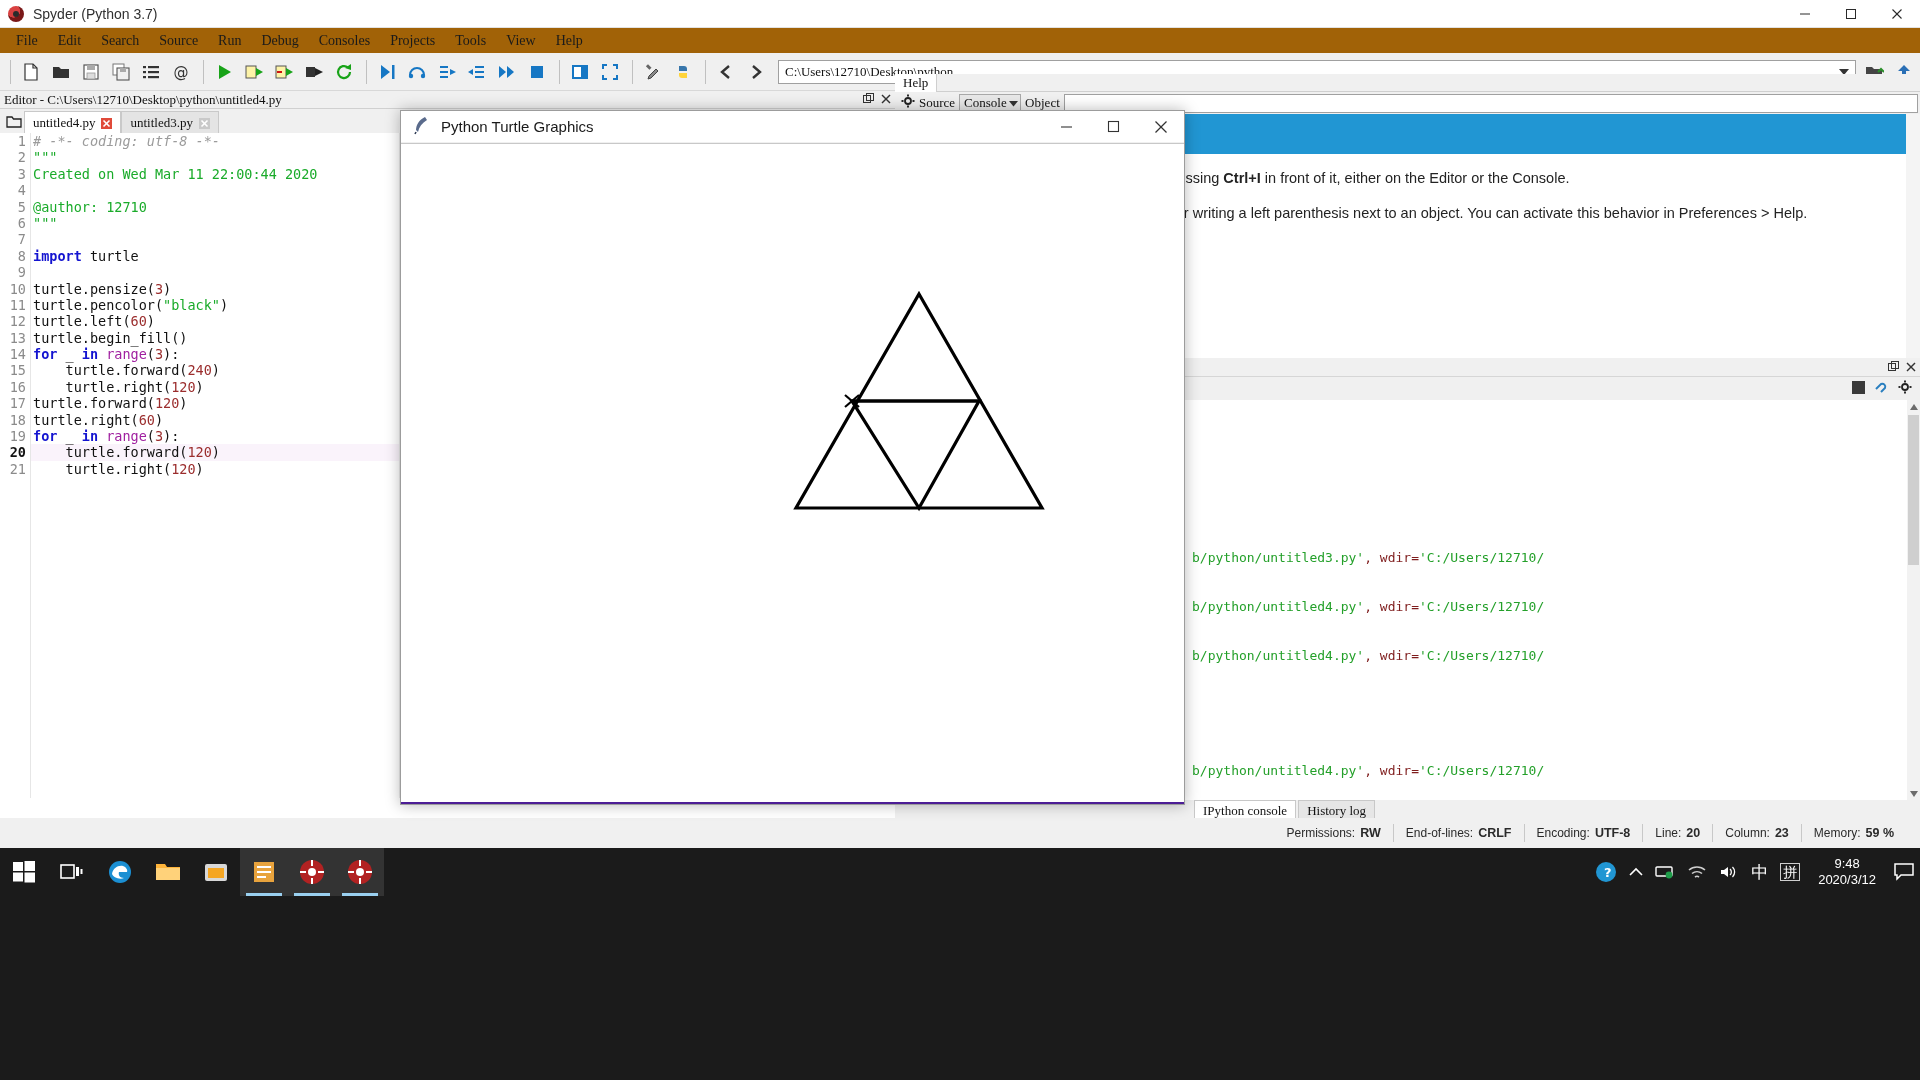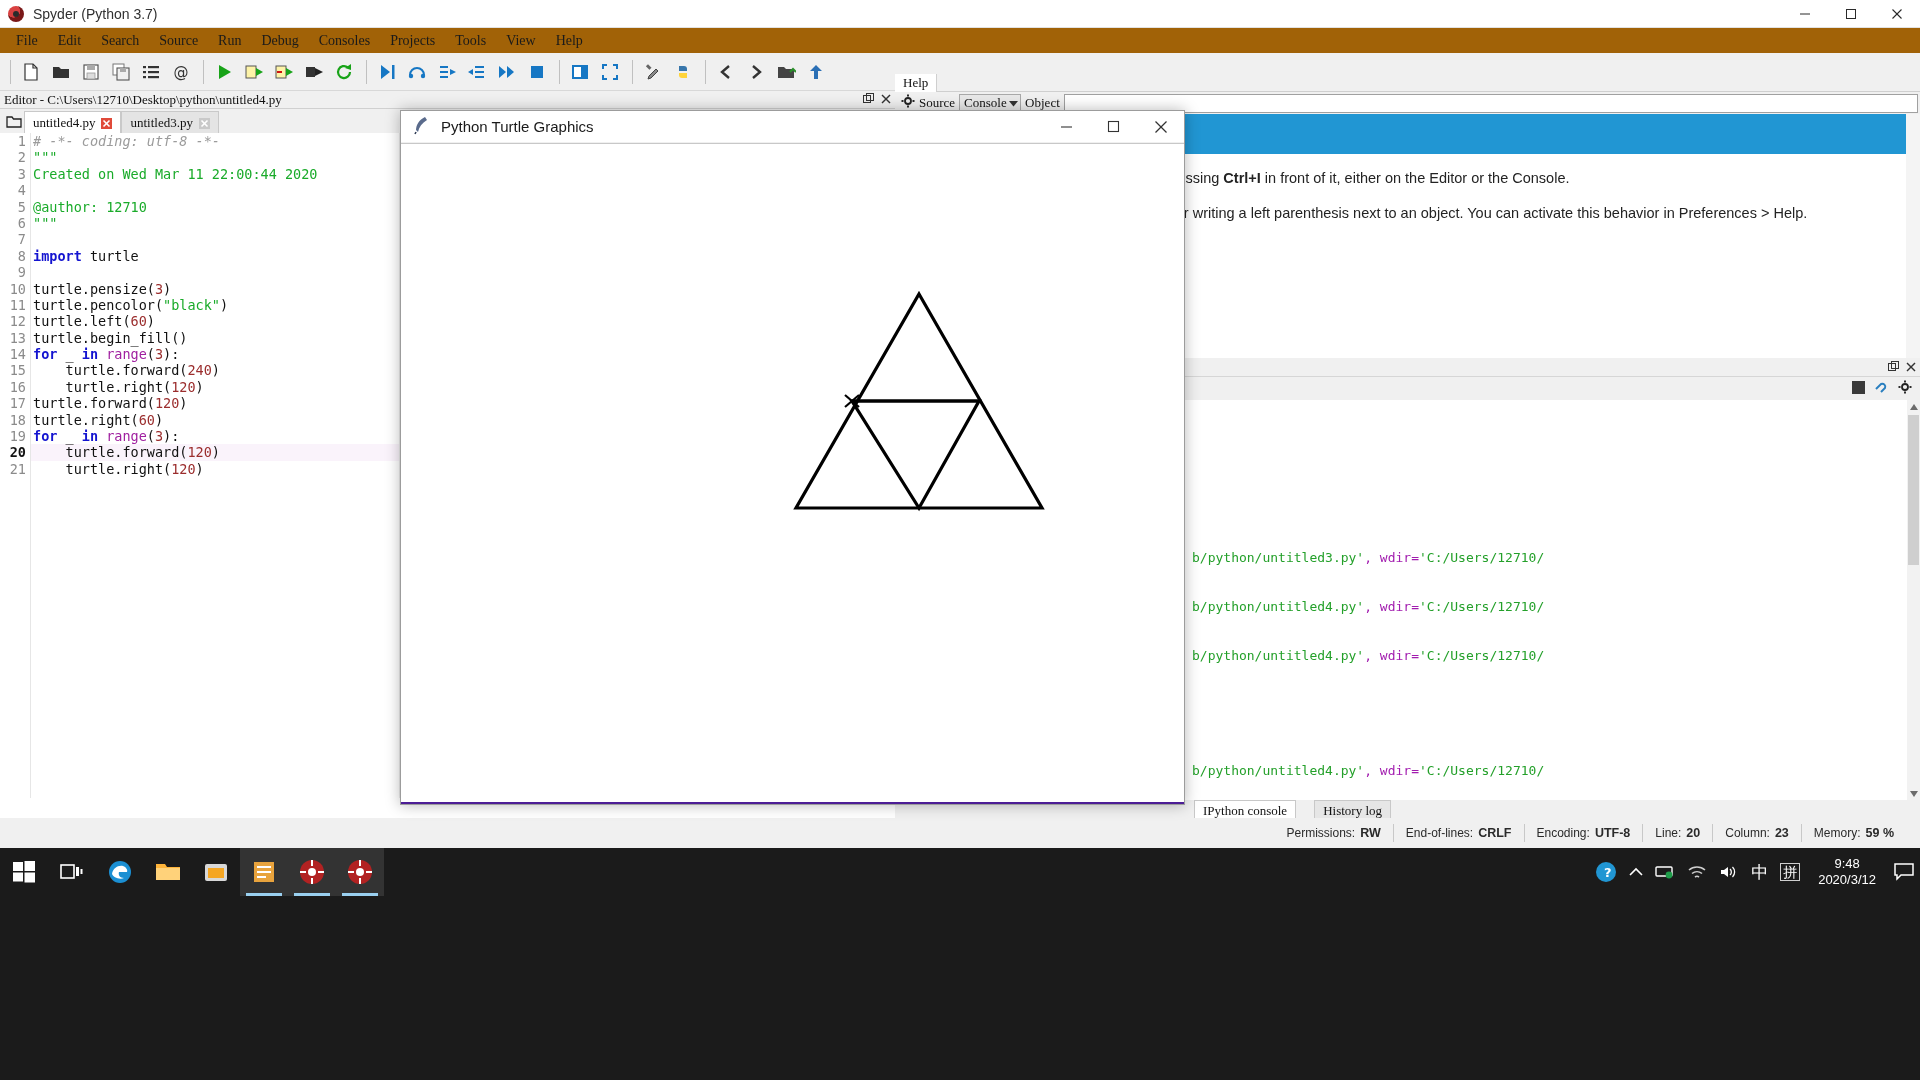--- a/index.html
+++ b/index.html
@@ -174,26 +174,26 @@
   .console-toolrow {
     height: 23px; background: #f0f0f0; display:flex; align-items:center; justify-content:flex-end;
     gap: 9px; padding-right: 8px;
   }
   .console-body {
     height: 400px; background: #fff; position: relative; overflow: hidden;
     font-family: "DejaVu Sans Mono", monospace; font-size: 13px;
   }
   .cline { position: absolute; white-space: pre; color: #111; }
   .cline .g { color: #24a02a; margin-top: 31px; }
-  .cline .r { color: #a21caf; margin-top: 10px; }
+  .cline .r { color: #7f1d1d; margin-top: 10px; }
   .cscroll { position: absolute; right: 0; top: 0; width: 13px; height: 100%; background: #f2f2f2; }
   .cscroll .thumb { position:absolute; left:1px; width:11px; background:#cfcfcf; }
   .cscroll .cs-arrow { position:absolute; left:0; width:13px; height:13px; display:flex; align-items:center; justify-content:center;}
   .console-tabs {
-    height: 20px; background: #f0f0f0; display: flex; align-items: flex-end; padding-left: 16px; gap: 18px;
+    height: 20px; background: #f0f0f0; display: flex; align-items: flex-end; padding-left: 16px; gap: 2px;
   }
   .ctab {
     font-size: 13px; color: #111; font-family: "Liberation Serif", serif;
     height: 20px; line-height: 20px; padding: 0 8px; border: 1px solid #c8c8c8;
     background: #e6e6e6;
   }
   .ctab.active { background: #fff; border-bottom-color: #fff; }
 
   
   .statusbar {
@@ -446,20 +446,28 @@
     <div class="tsep"></div>
     <div class="tbtn">
       <svg width="20" height="20" viewBox="0 0 20 20">
           <path d="M13 4l-7 6 7 6" fill="none" stroke="#333" stroke-width="2.4"></path>
         </svg>
     </div>
     <div class="tbtn">
       <svg width="20" height="20" viewBox="0 0 20 20">
           <path d="M7 4l7 6-7 6" fill="none" stroke="#333" stroke-width="2.4"></path>
         </svg>
+    </div>
+    <div class="path-combo">
+      <span class="ptxt">C:\Users\12710\Desktop\python</span>
+      <span class="parrow">
+        <svg width="10" height="8" viewBox="0 0 10 8">
+            <polygon points="0,1 10,1 5,7" fill="#333"></polygon>
+          </svg>
+      </span>
     </div>
     <div class="tbtn">
       <svg width="20" height="20" viewBox="0 0 20 20">
           <path d="M2 5h6l2 2h8v9H2z" fill="#444"></path>
           <path d="M14 10l3-3 3 3" fill="none" stroke="#2a8f2a" stroke-width="2"></path>
         </svg>
     </div>
     <div class="tbtn">
       <svg width="20" height="20" viewBox="0 0 20 20">
           <path d="M10 3l6 6h-4v8H8V9H4z" fill="#2a6fb5"></path>

